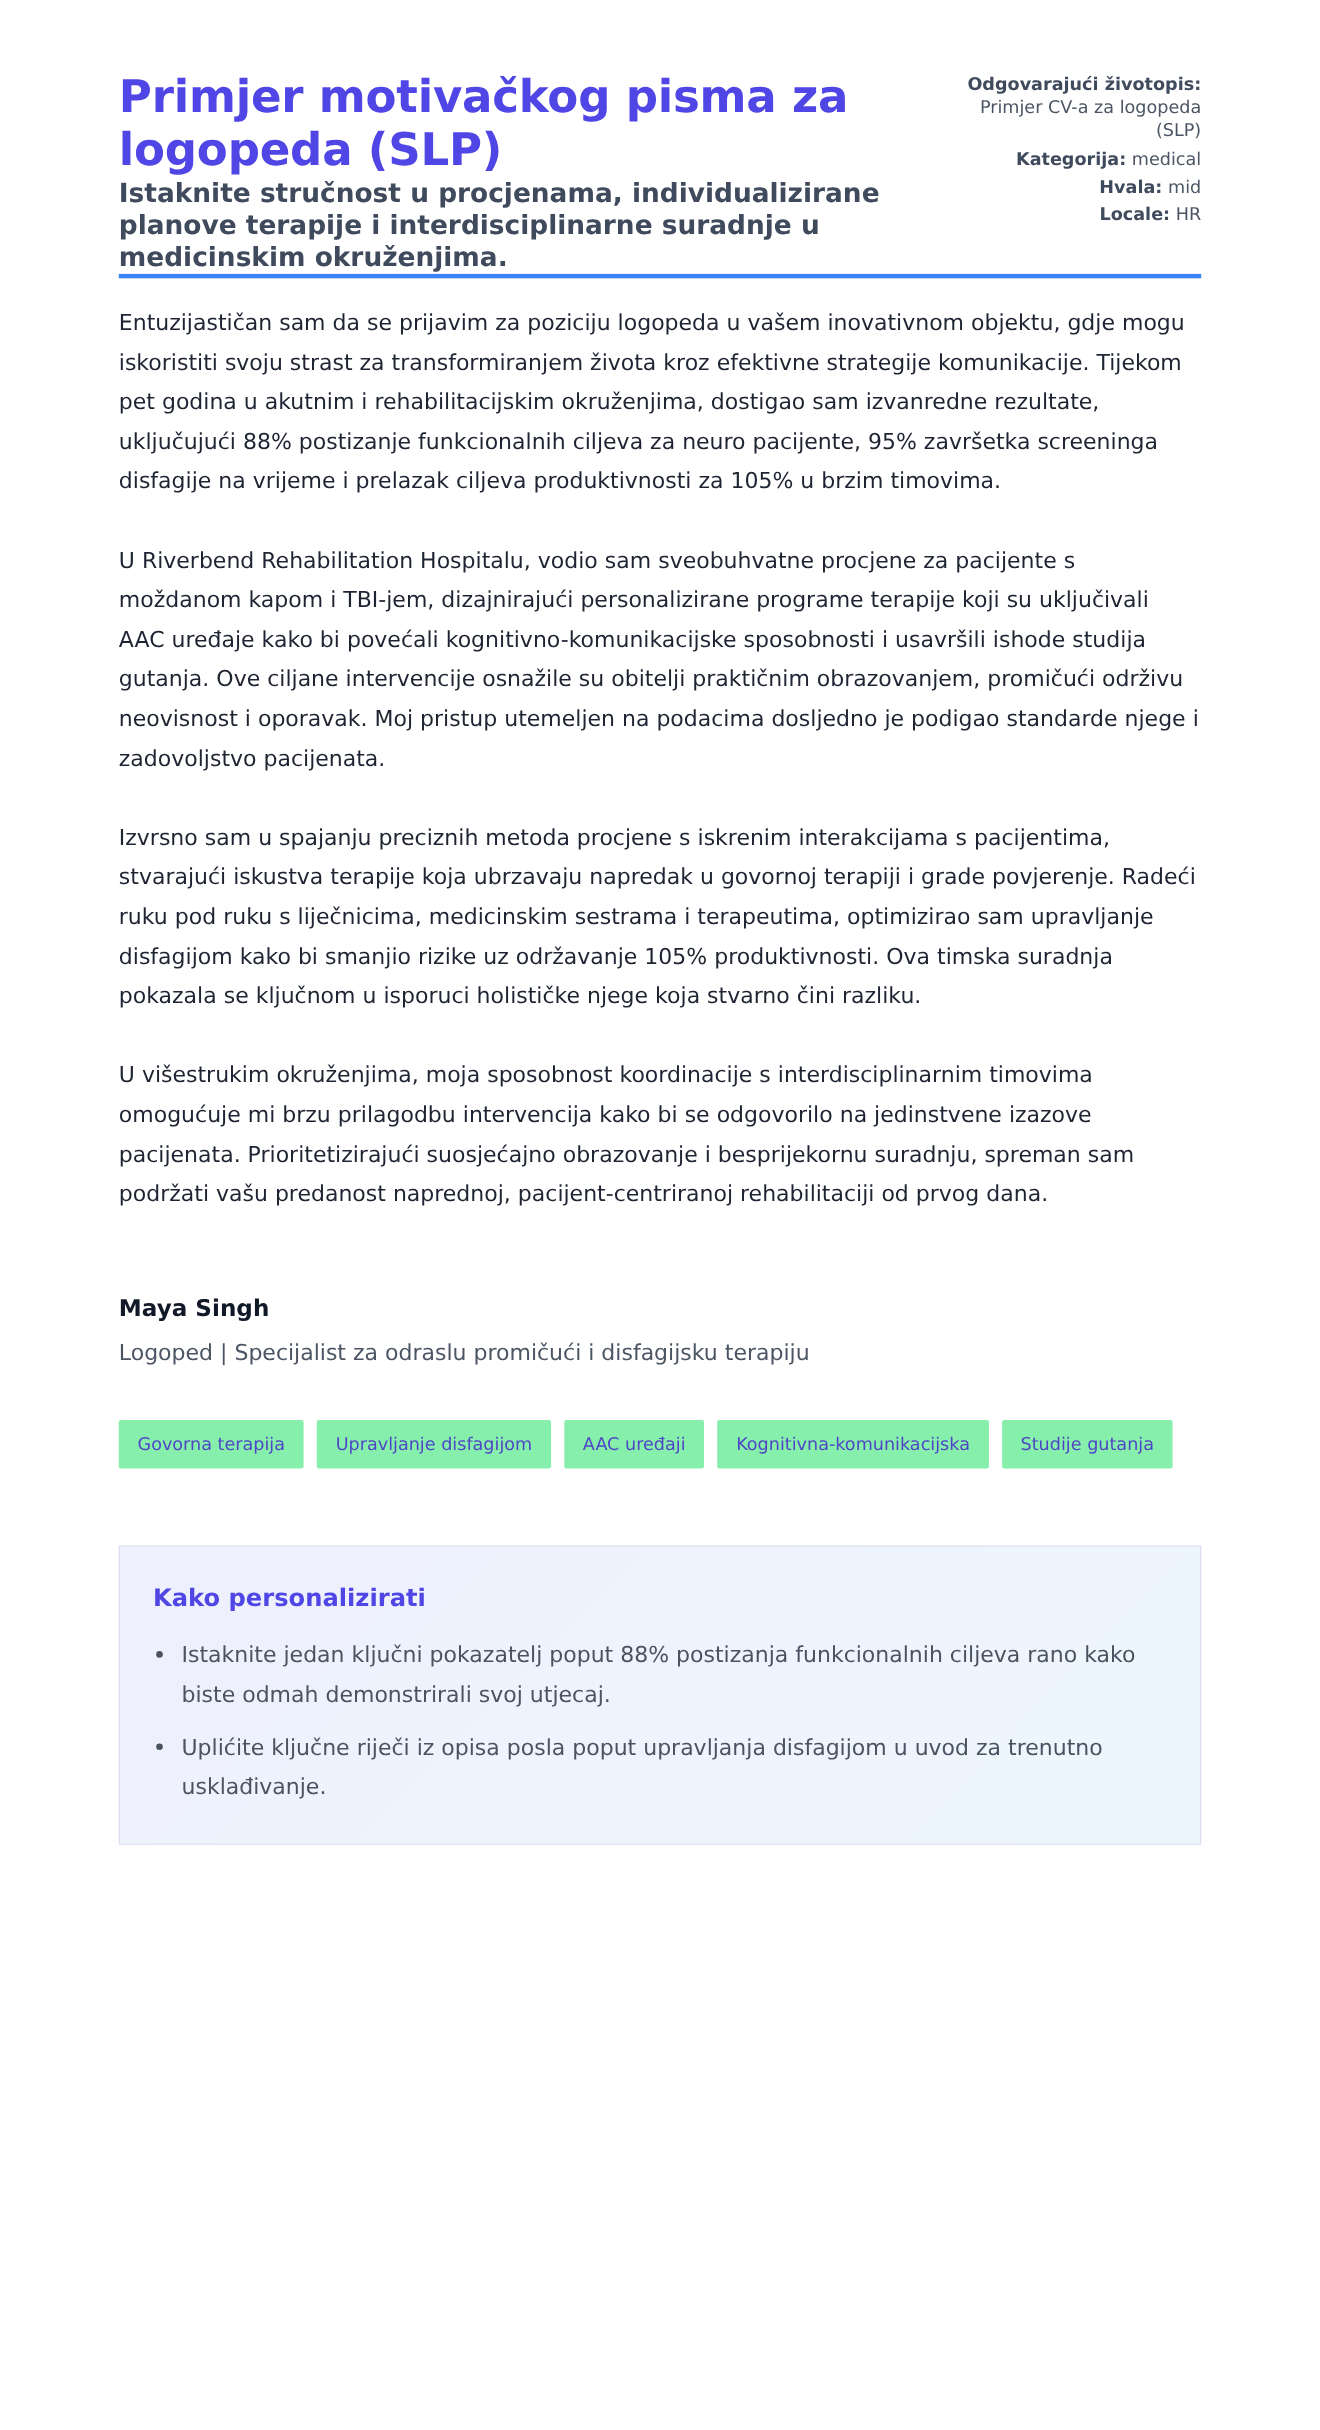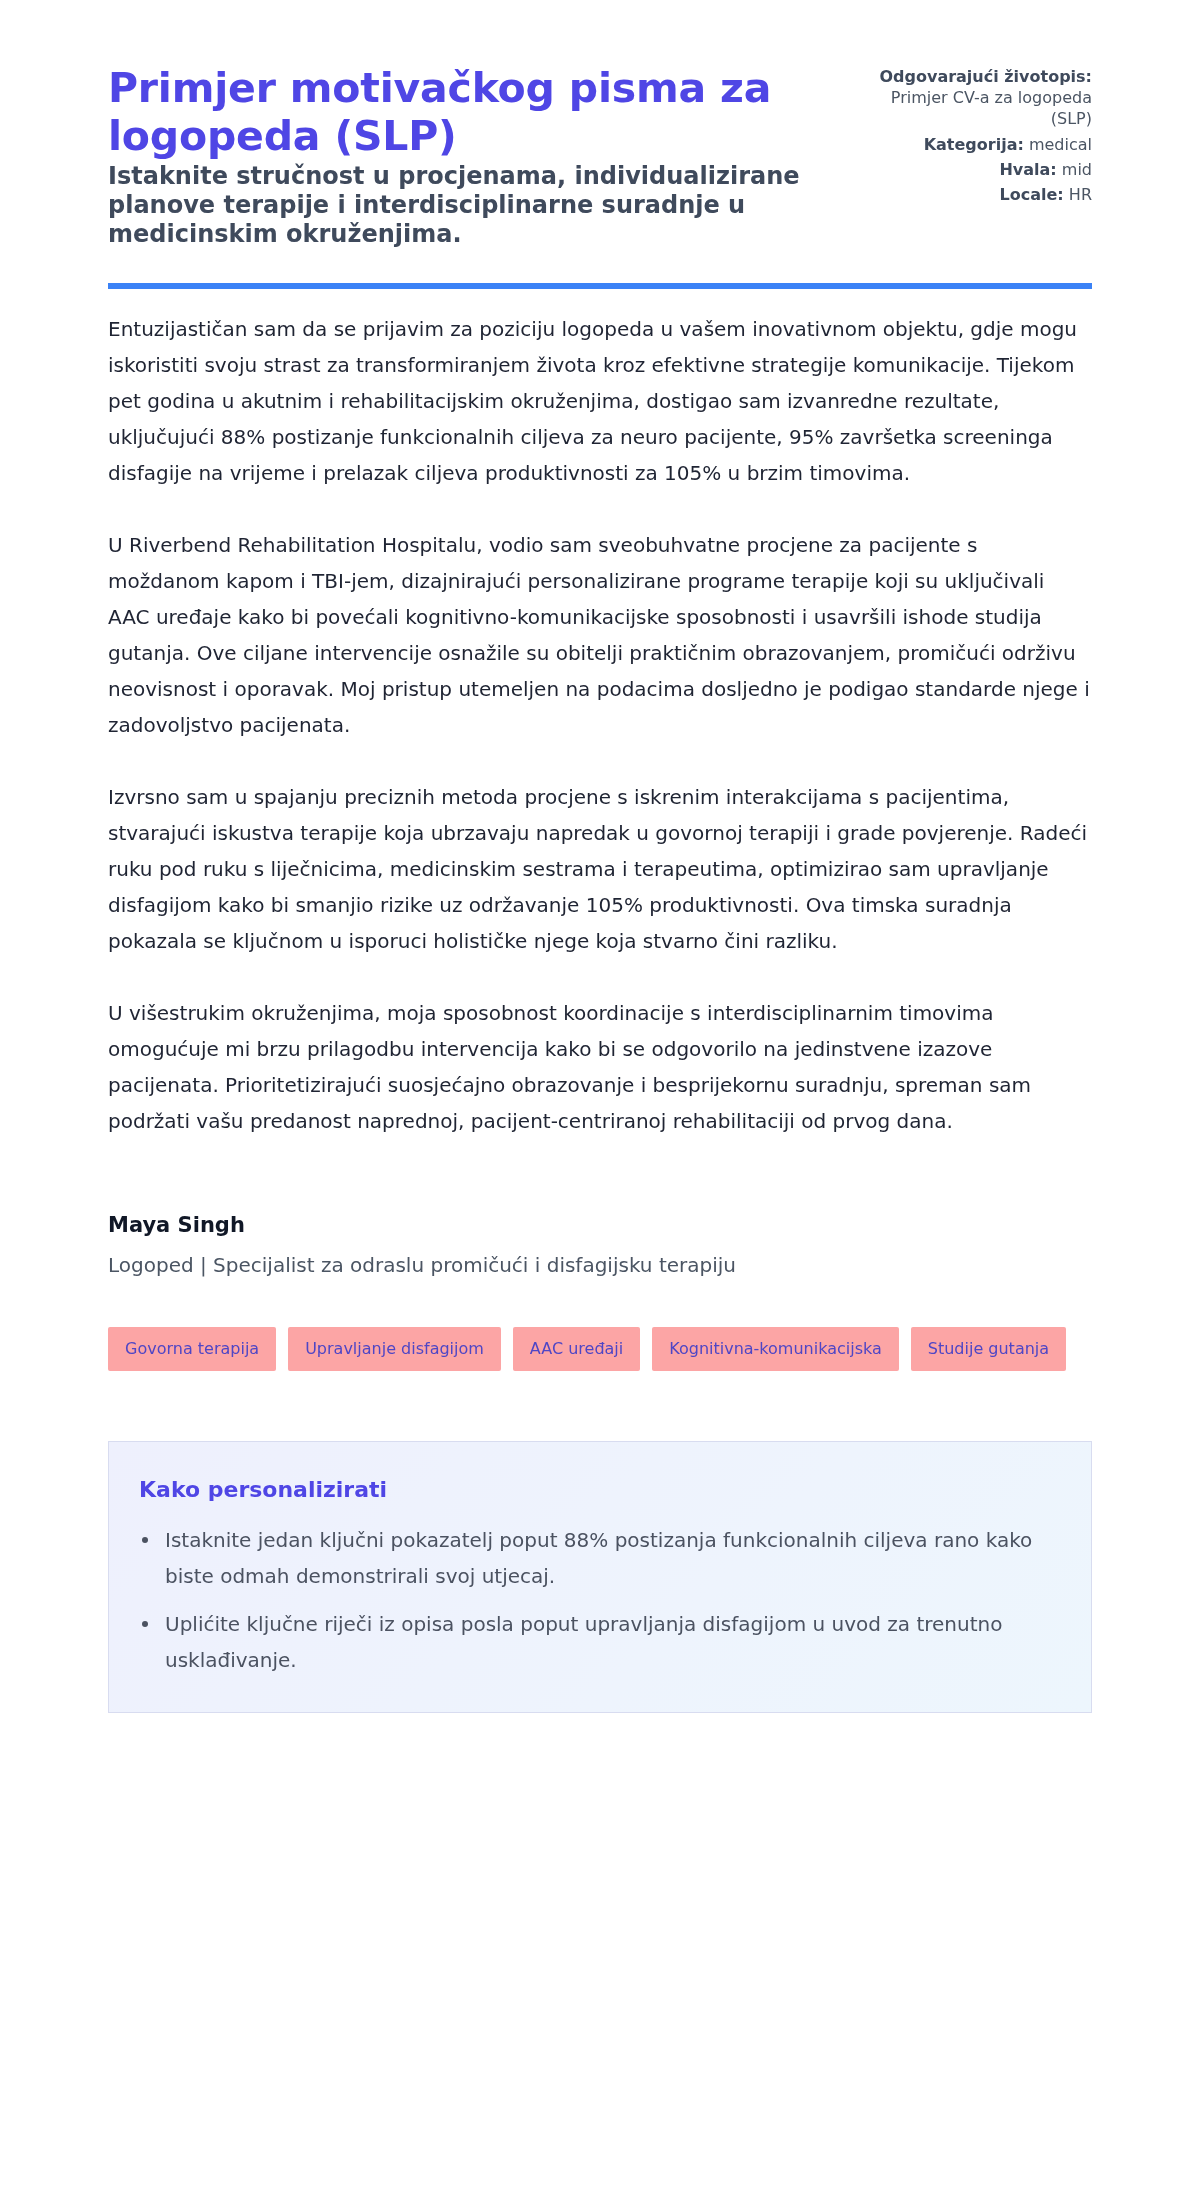--- a/index.html
+++ b/index.html
@@ -11,22 +11,21 @@
       color: #1f2433;
     }
     .page {
       width: 1200px;
       padding: 64px 108px 60px 108px;
     }
     .header {
       display: flex;
       justify-content: space-between;
       align-items: flex-start;
-      padding-bottom: 34px;
-      border-bottom: 6px solid #3b82f6;
+      border-bottom: 4px solid #3b82f6;
     }
     .header-left { width: 770px; }
     .title {
       font-size: 41px;
       line-height: 48px;
       font-weight: bold;
       color: #4f46e5;
       letter-spacing: -0.2px;
     }
     .subtitle {
@@ -76,21 +75,21 @@
       line-height: 28px;
     }
     .tags {
       margin-top: 48px;
       display: flex;
       flex-wrap: wrap;
       gap: 12px 12px;
       width: 1000px;
     }
     .tag {
-      background: #fca5a5;
+      background: #86efac;
       color: #4f46c5;
       font-size: 16px;
       line-height: 20px;
       padding: 12px 17px;
       border-radius: 2px;
     }
     .tips {
       margin-top: 70px;
       border: 1px solid #d8dcf0;
       background: linear-gradient(135deg, #eef0fd 0%, #eef4fd 60%, #edf6fd 100%);

